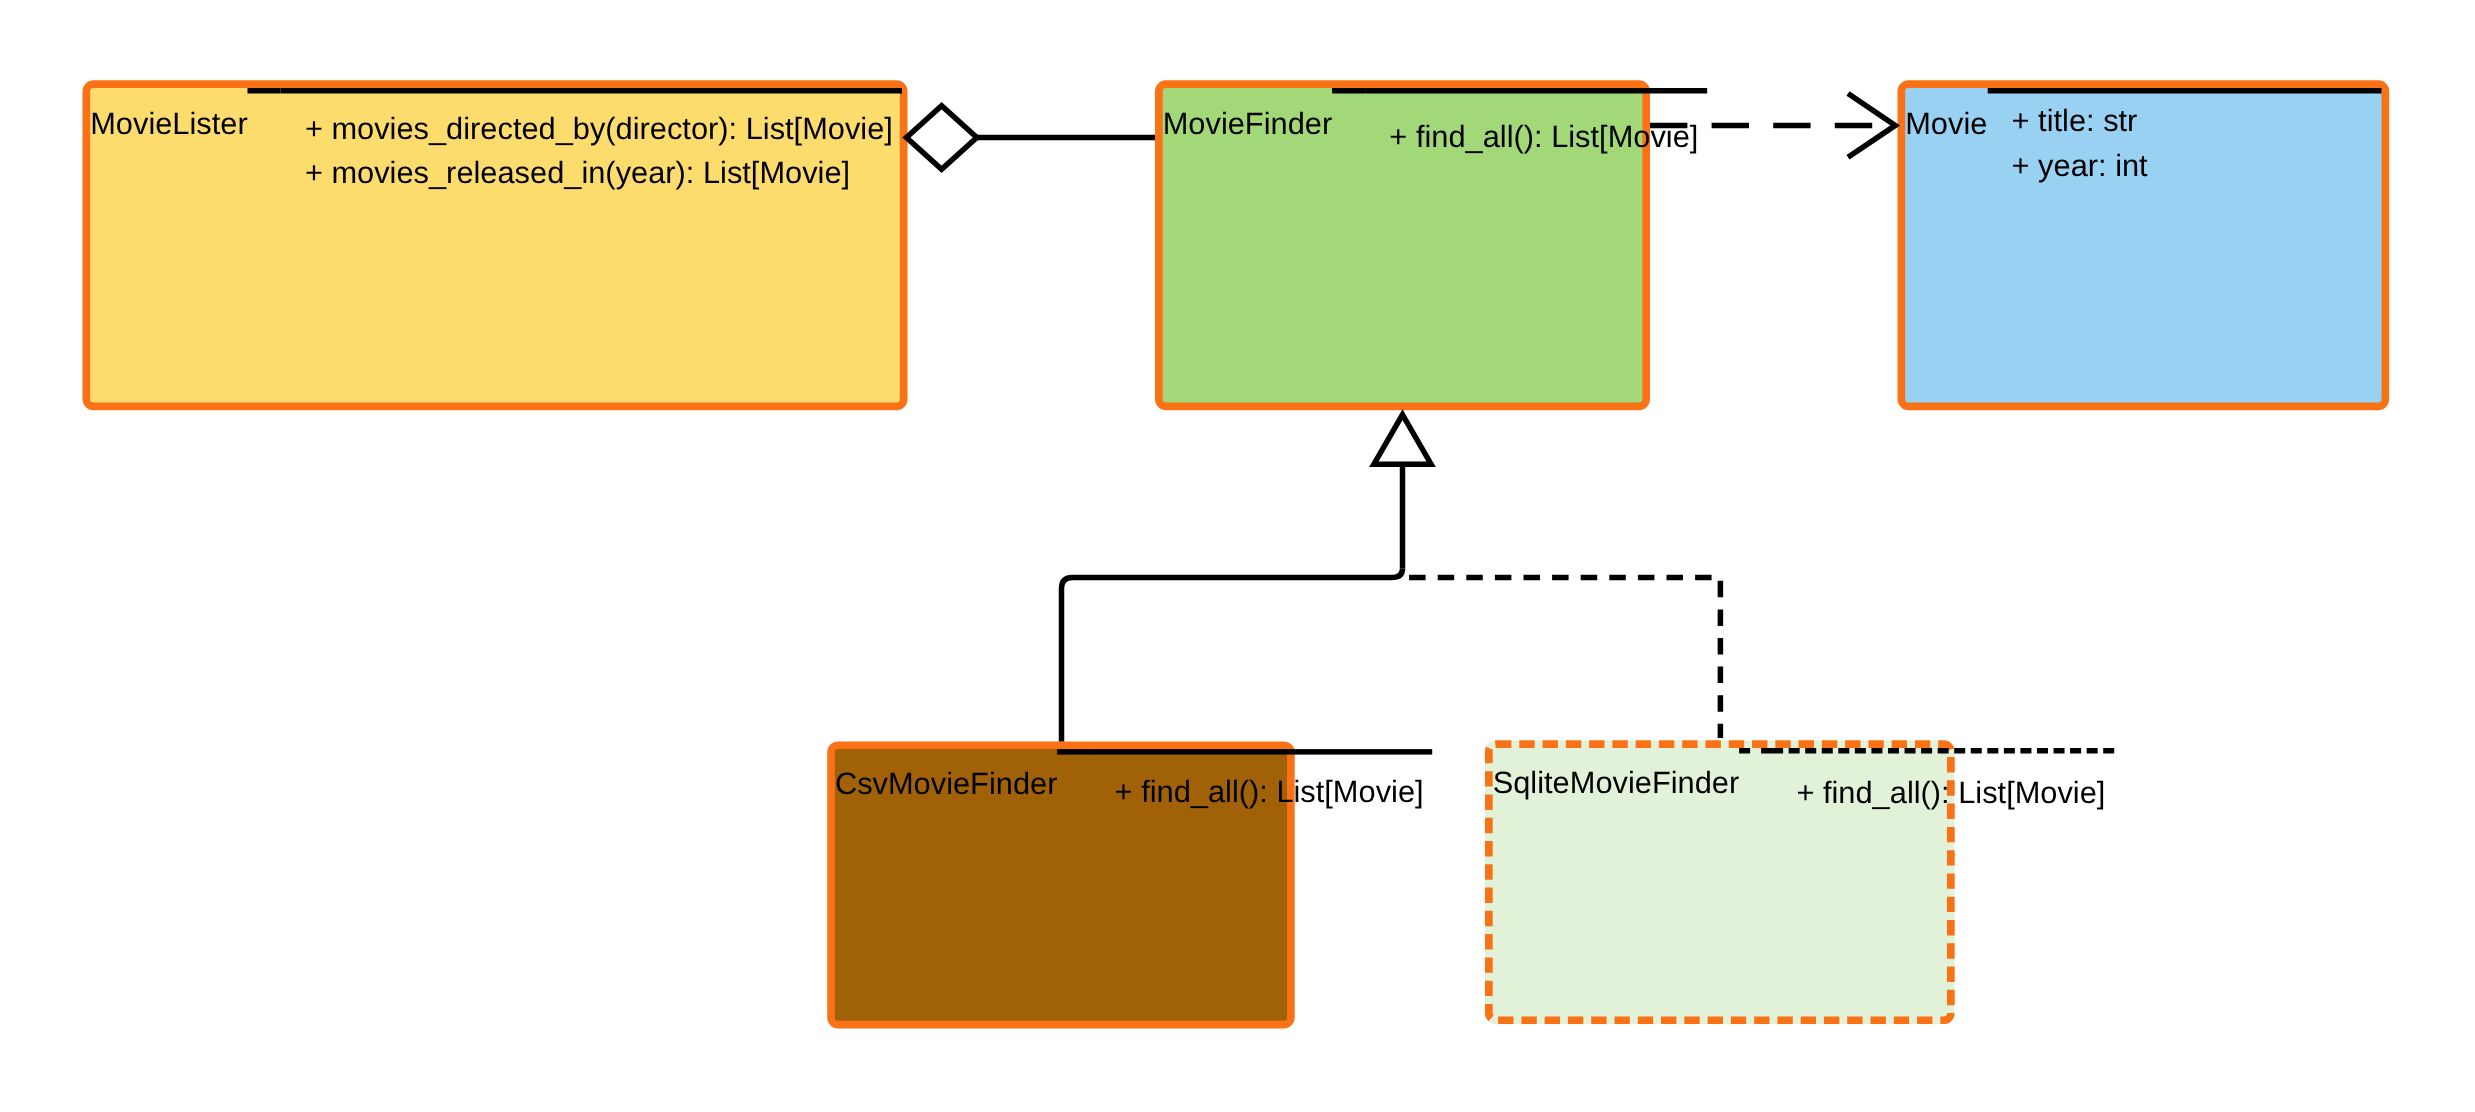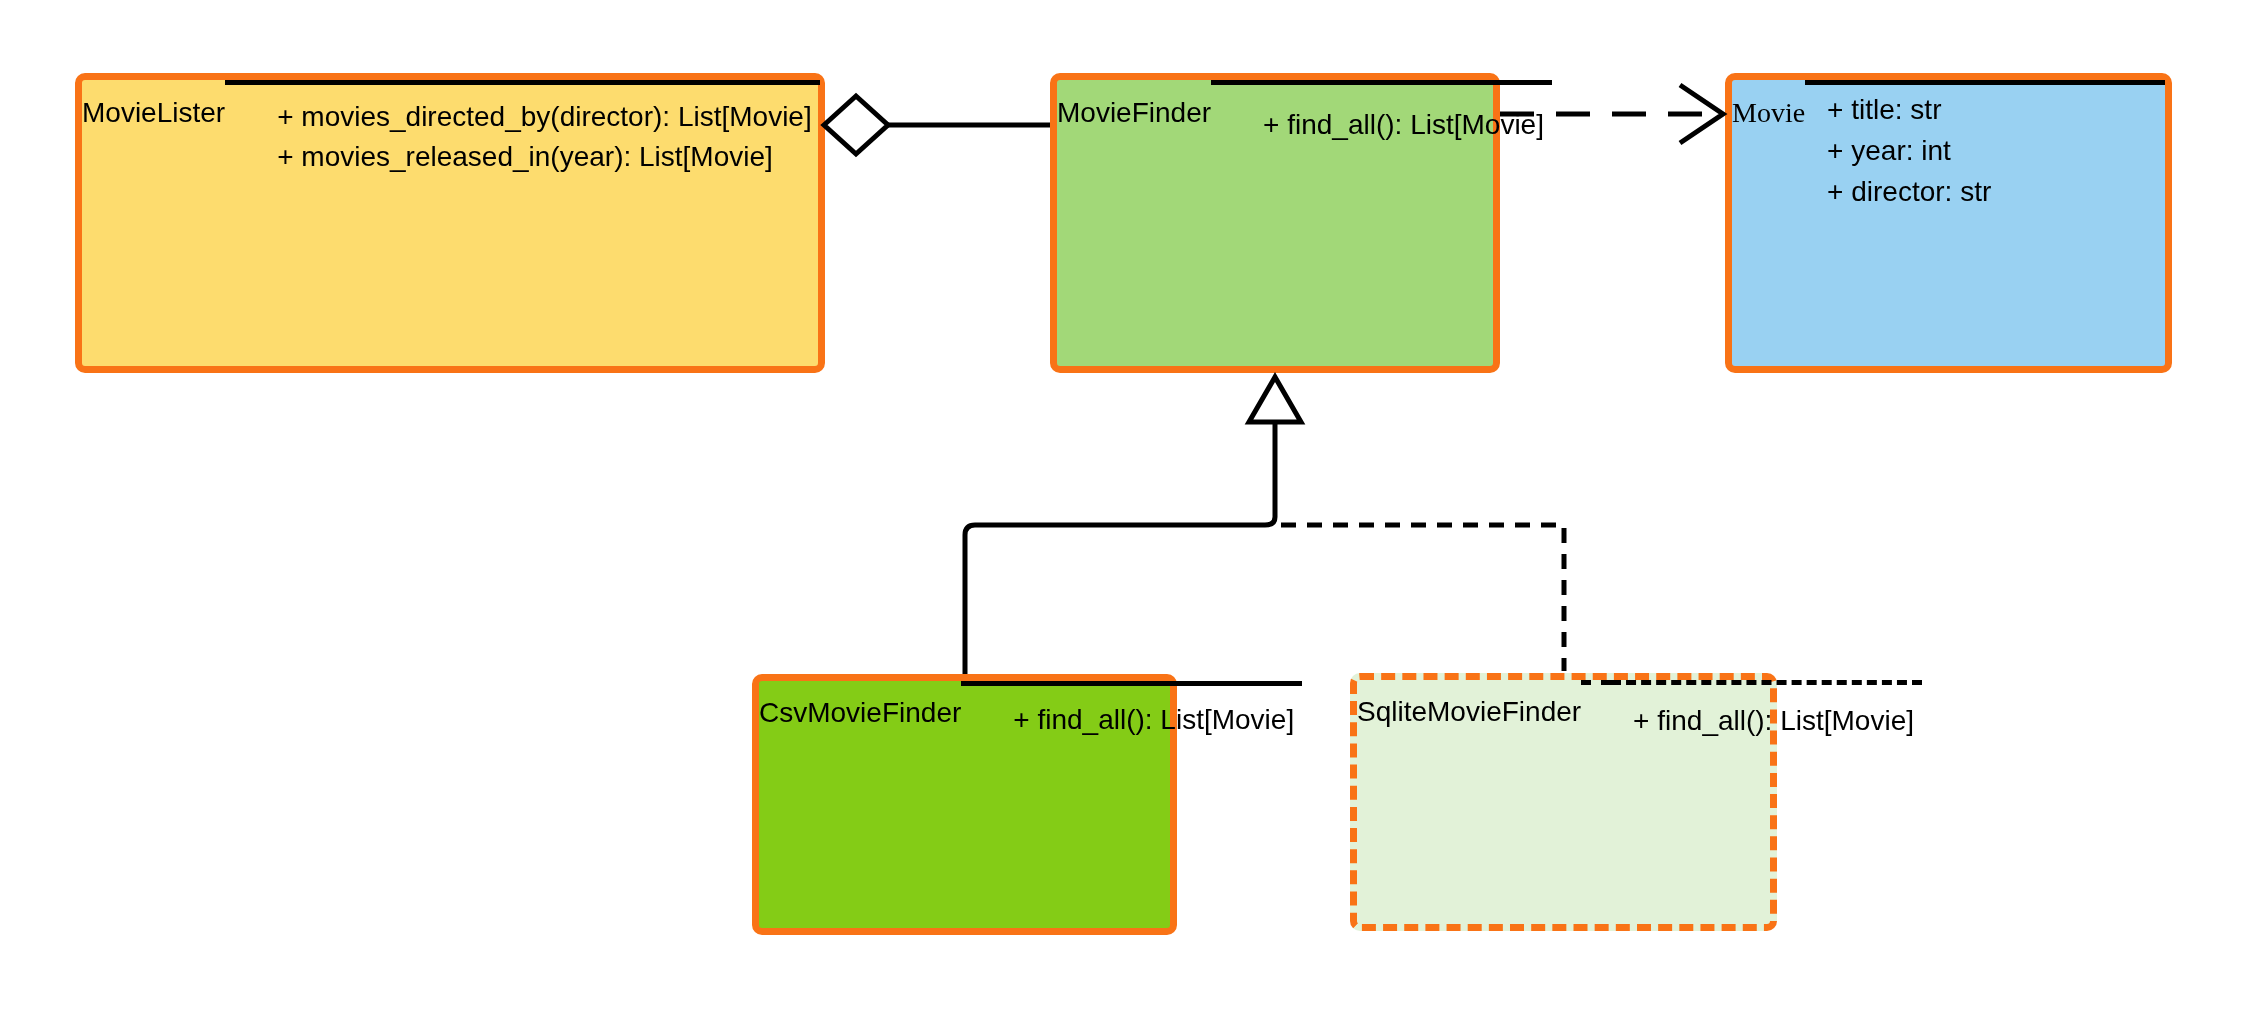--- a/index.html
+++ b/index.html
@@ -41,26 +41,26 @@
   #box-movielister .sec-title{height:65px;}
   #box-movielister .sec-attrs{height:95px;}
   #box-movielister .sec-methods{flex:1;padding-top:12px;}
 
   #box-moviefinder{left:1050px;top:73px;width:450px;height:300px;background:#A2D878;}
   #box-moviefinder .sec-title{height:65px;}
   #box-moviefinder .sec-attrs{height:116px;}
   #box-moviefinder .sec-methods{flex:1;padding-top:20px;}
 
   #box-movie{left:1725px;top:73px;width:447px;height:300px;background:#99D1F2;}
-  #box-movie .sec-title{height:65px;font-family:Liberation Serif, serif;}
+  #box-movie .sec-title{height:65px;}
   #box-movie .sec-attrs{height:157px;padding-top:4px;}
   #box-movie .sec-attrs .member-line{line-height:41px;}
   #box-movie .sec-methods{flex:1;}
 
-  #box-csvmoviefinder{left:752px;top:674px;width:425px;height:261px;background:#84cc16;}
+  #box-csvmoviefinder{left:752px;top:674px;width:425px;height:261px;background:#a16207;}
   #box-csvmoviefinder .sec-title{height:63px;}
   #box-csvmoviefinder .sec-attrs{height:98px;}
   #box-csvmoviefinder .sec-methods{flex:1;padding-top:14px;}
 
   #box-sqlitemoviefinder{left:1350px;top:673px;width:427px;height:258px;background:#E2F2D8;}
   #box-sqlitemoviefinder .sec-title{height:64px;}
   #box-sqlitemoviefinder .sec-attrs{height:91px;}
   #box-sqlitemoviefinder .sec-methods{flex:1;padding-top:16px;}
 
   #connector-layer{
@@ -89,21 +89,20 @@
     <div class="sec sec-methods">
       <div class="member-line">+ find_all(): List[Movie]</div>
     </div>
   </div>
 
   <div id="box-movie" class="uml-class">
     <div class="sec sec-title">Movie</div>
     <div class="sec sec-attrs">
       <div class="member-line">+ title: str</div>
       <div class="member-line">+ year: int</div>
-      <div class="member-line">+ director: str</div>
     </div>
     <div class="sec sec-methods"></div>
   </div>
 
   <div id="box-csvmoviefinder" class="uml-class">
     <div class="sec sec-title">CsvMovieFinder</div>
     <div class="sec sec-attrs"></div>
     <div class="sec sec-methods">
       <div class="member-line">+ find_all(): List[Movie]</div>
     </div>

